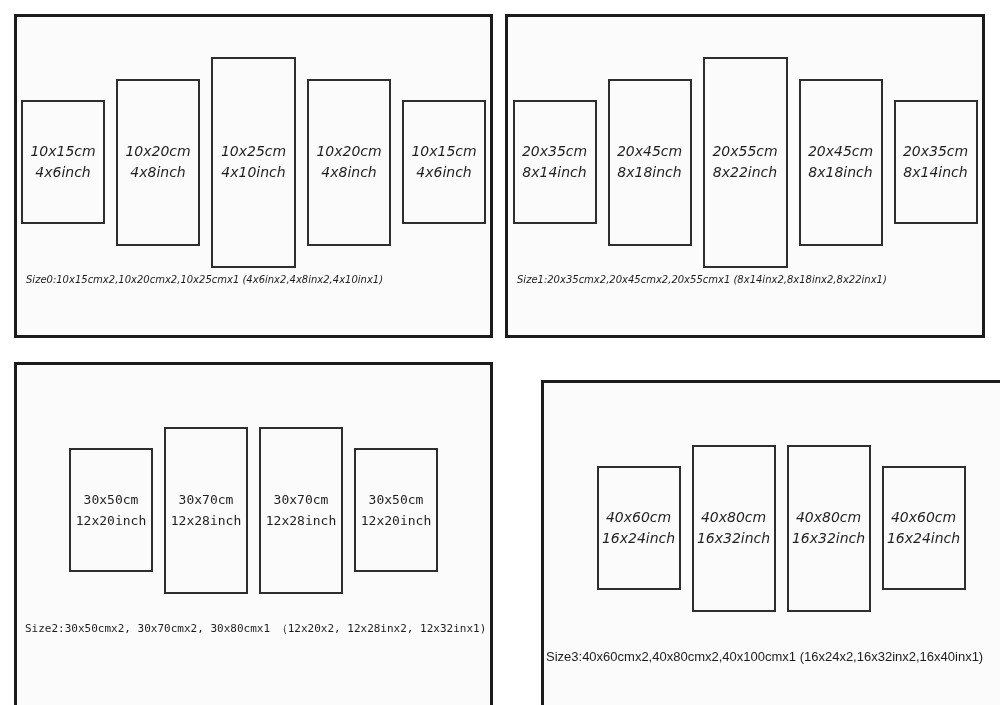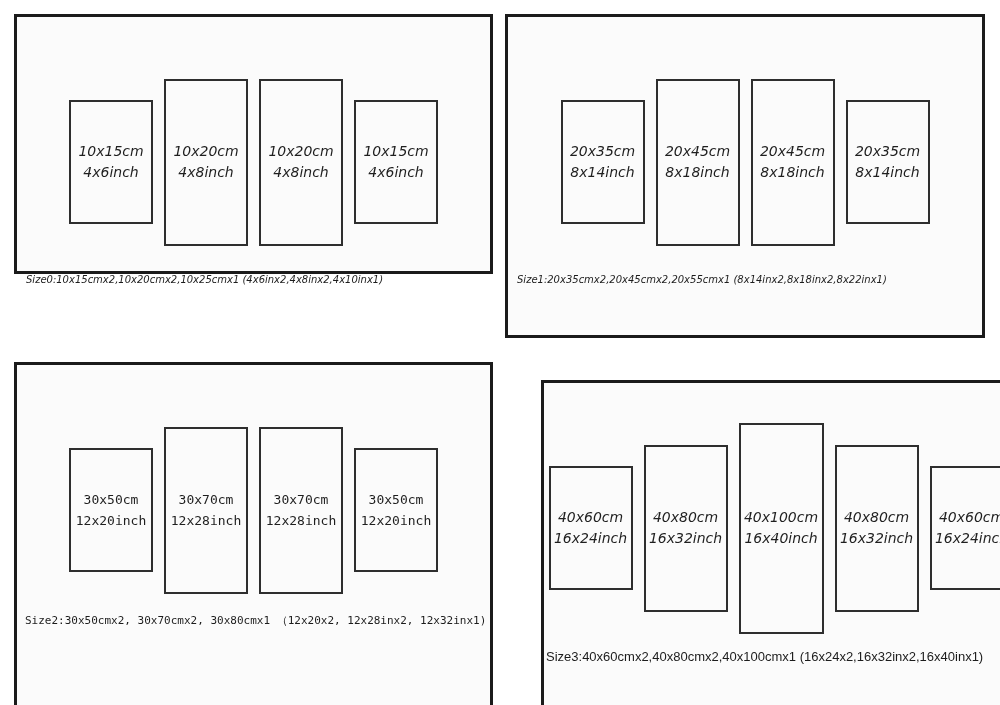--- a/index.html
+++ b/index.html
@@ -5,21 +5,21 @@
   html, body { margin: 0; padding: 0; background: #ffffff; }
   body { width: 1000px; height: 705px; font-family: "DejaVu Sans", sans-serif; }
   .stage { position: relative; width: 1000px; height: 705px; background: #ffffff; overflow: hidden; }
 
   .panel {
     position: absolute;
     box-sizing: border-box;
     background: #fbfbfb;
     border: 3px solid #1b1b1b;
   }
-  #panel-0 { left: 14px;  top: 14px;  width: 479px; height: 260px; text-decoration: underline; }
+  #panel-0 { left: 14px;  top: 14px;  width: 479px; height: 324px; text-decoration: underline; }
   #panel-1 { left: 505px; top: 14px;  width: 480px; height: 324px; }
   #panel-2 { left: 14px;  top: 362px; width: 479px; height: 374px; }
   #panel-3 { left: 505px; top: 380px; width: 480px; height: 412px; margin-left: 36px; }
 
   .row {
     position: absolute; left: 0; right: 0; top: 39px; height: 212px;
     display: flex; justify-content: center; align-items: center; gap: 11px;
   }
 
   .piece {
@@ -43,41 +43,45 @@
     white-space: nowrap; overflow: hidden;
   }
 
   
   #panel-0 .ln, #panel-1 .ln, #panel-3 .ln { font-style: italic; }
   #panel-0 .caption, #panel-1 .caption { font-style: italic; }
 
   #panel-2 .ln { font-family: "DejaVu Sans Mono", monospace; font-size: 13px; }
   #panel-2 .caption {
     font-family: "DejaVu Sans Mono", monospace;
-    font-size: 11px; top: 248px; left: 8px;
+    font-size: 11px; top: 256px; left: 8px;
   }
   #panel-3 .caption {
     font-family: "Liberation Sans", sans-serif;
     font-size: 13px; top: 266px; left: 2px; right: 0;
   }
 </style>
 </head>
 <body>
 
 <div class="stage">
 
   <div class="panel" id="panel-0">
     <div class="row">
       <div class="piece sz-s">
         <div class="ln">10x15cm</div>
         <div class="ln">4x6inch</div>
       </div>
       <div class="piece sz-m">
         <div class="ln">10x20cm</div>
         <div class="ln">4x8inch</div>
+      </div>
+      <div class="piece sz-l">
+        <div class="ln">10x25cm</div>
+        <div class="ln">4x10inch</div>
       </div>
       <div class="piece sz-m">
         <div class="ln">10x20cm</div>
         <div class="ln">4x8inch</div>
       </div>
       <div class="piece sz-s">
         <div class="ln">10x15cm</div>
         <div class="ln">4x6inch</div>
       </div>
     </div>
@@ -86,20 +90,24 @@
 
   <div class="panel" id="panel-1">
     <div class="row">
       <div class="piece sz-s">
         <div class="ln">20x35cm</div>
         <div class="ln">8x14inch</div>
       </div>
       <div class="piece sz-m">
         <div class="ln">20x45cm</div>
         <div class="ln">8x18inch</div>
+      </div>
+      <div class="piece sz-l">
+        <div class="ln">20x55cm</div>
+        <div class="ln">8x22inch</div>
       </div>
       <div class="piece sz-m">
         <div class="ln">20x45cm</div>
         <div class="ln">8x18inch</div>
       </div>
       <div class="piece sz-s">
         <div class="ln">20x35cm</div>
         <div class="ln">8x14inch</div>
       </div>
     </div>
@@ -131,24 +139,20 @@
   <div class="panel" id="panel-3">
     <div class="row">
       <div class="piece sz-s">
         <div class="ln">40x60cm</div>
         <div class="ln">16x24inch</div>
       </div>
       <div class="piece sz-m">
         <div class="ln">40x80cm</div>
         <div class="ln">16x32inch</div>
       </div>
-      <div class="piece sz-l">
-        <div class="ln">40x100cm</div>
-        <div class="ln">16x40inch</div>
-      </div>
       <div class="piece sz-m">
         <div class="ln">40x80cm</div>
         <div class="ln">16x32inch</div>
       </div>
       <div class="piece sz-s">
         <div class="ln">40x60cm</div>
         <div class="ln">16x24inch</div>
       </div>
     </div>
     <div class="caption">Size3:40x60cmx2,40x80cmx2,40x100cmx1 (16x24x2,16x32inx2,16x40inx1)</div>

